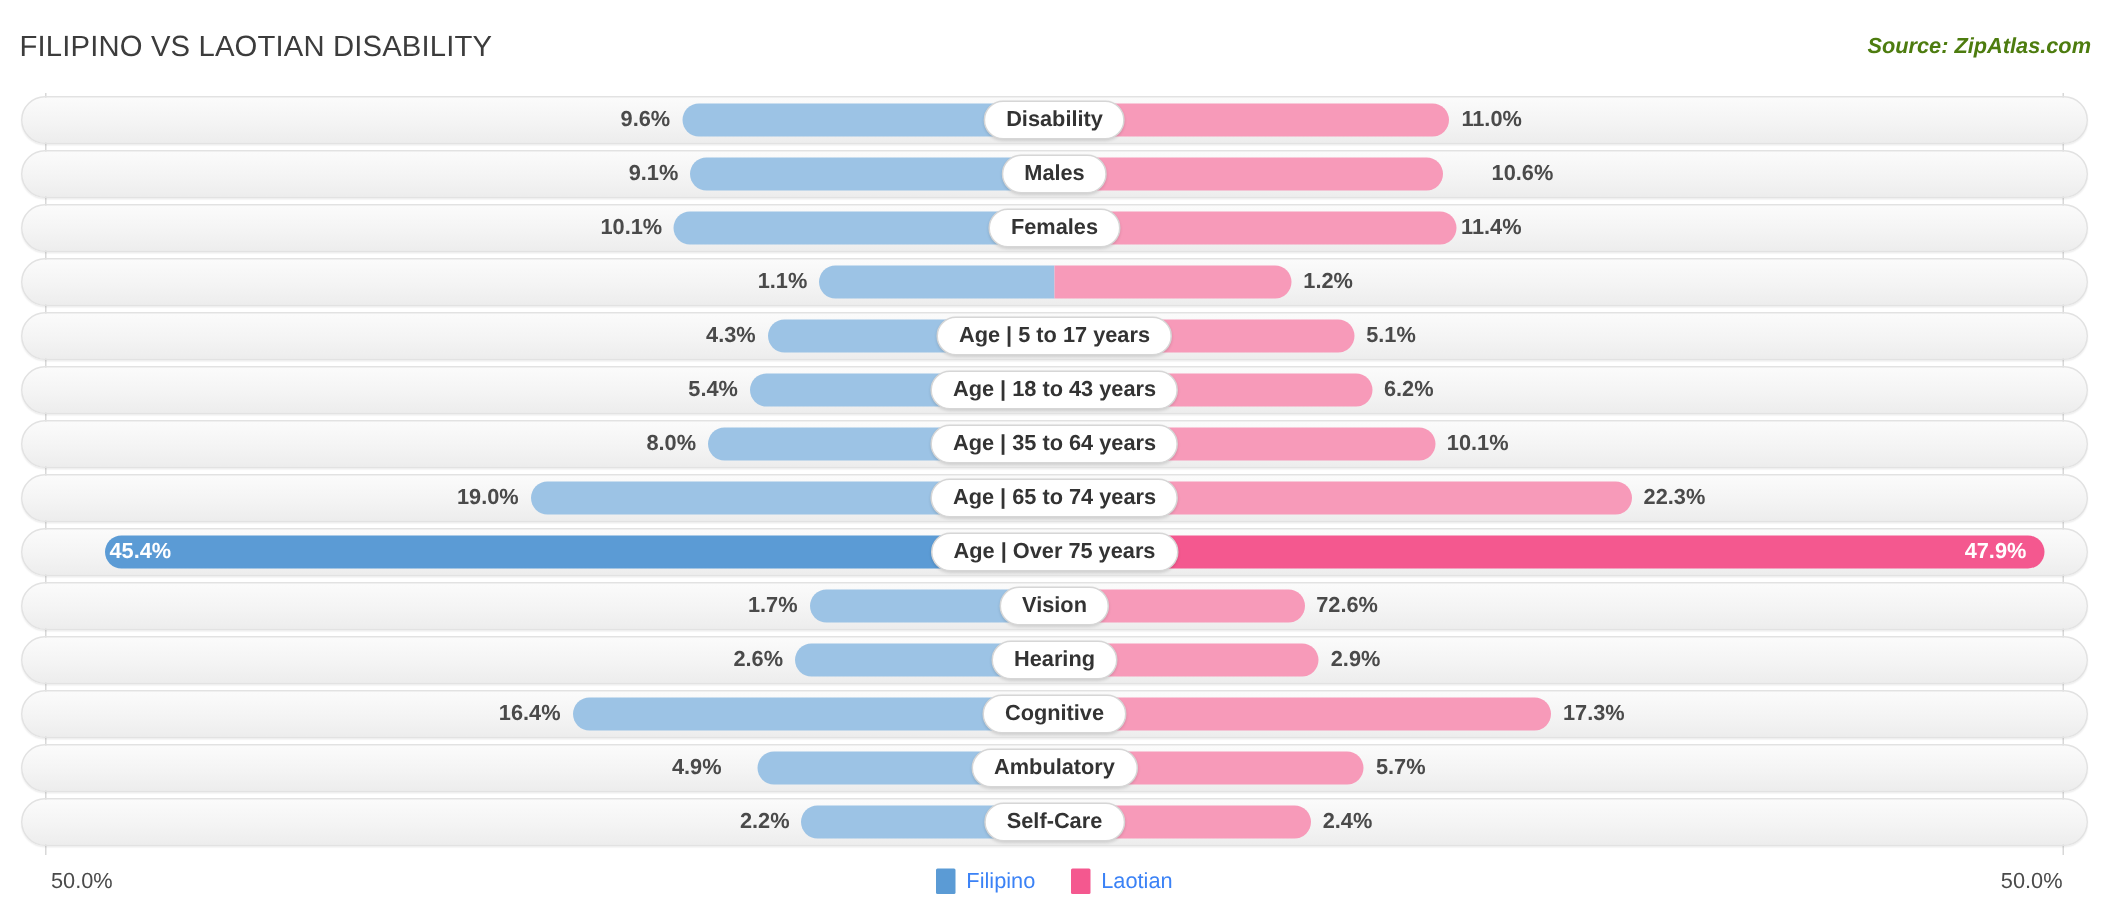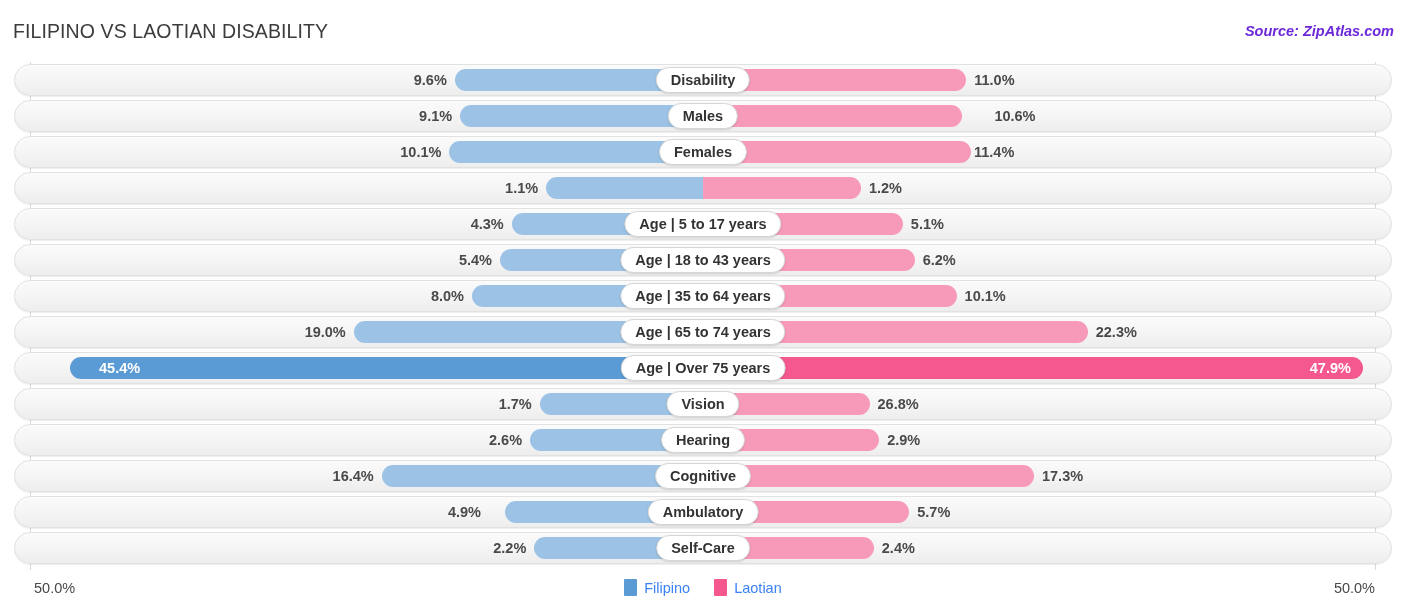--- a/index.html
+++ b/index.html
@@ -30,21 +30,21 @@
     color: #3c3c3c;
     font-weight: 400;
     white-space: nowrap;
   }
   #source-label {
     position: absolute;
     right: 12px; top: 23px;
     font-size: 14.5px;
     font-style: italic;
     font-weight: bold;
-    color: #6d28d9;
+    color: #4d7c0f;
     white-space: nowrap;
   }
 
   
   #plot {
     position: absolute;
     left: 0; top: 62px;
     width: 1406px; height: 508px;
   }
   .gridline {
@@ -241,30 +241,30 @@
           <div class="bar bar-left" style="width: 349.25px;"></div>
           <div class="bar bar-right" style="width: 384.725px;"></div>
           <div class="val val-left" style="left: 255.75px; width: 90px;">19.0%</div>
           <div class="val val-right" style="left: 1095.72px; width: 90px;">22.3%</div>
           <div class="pill">Age | 65 to 74 years</div>
         </div>
         <div class="row highlight">
           <div class="track"></div>
           <div class="bar bar-left" style="width: 633.05px;"></div>
           <div class="bar bar-right" style="width: 659.925px;"></div>
-          <div class="val val-left" style="left: 99px; text-align: left; width: 90px;">45.4%</div>
+          <div class="val val-left" style="left: 73px; text-align: left; width: 90px;">45.4%</div>
           <div class="val val-right" style="left: 1260.92px; text-align: right; width: 90px;">47.9%</div>
           <div class="pill">Age | Over 75 years</div>
         </div>
         <div class="row">
           <div class="track"></div>
           <div class="bar bar-left" style="width: 163.275px;"></div>
           <div class="bar bar-right" style="width: 166.5px;"></div>
           <div class="val val-left" style="left: 441.725px; width: 90px;">1.7%</div>
-          <div class="val val-right" style="left: 877.5px; width: 90px;">26.8%</div>
+          <div class="val val-right" style="left: 877.5px; width: 90px;">72.6%</div>
           <div class="pill">Vision</div>
         </div>
         <div class="row">
           <div class="track"></div>
           <div class="bar bar-left" style="width: 172.95px;"></div>
           <div class="bar bar-right" style="width: 176.175px;"></div>
           <div class="val val-left" style="left: 432.05px; width: 90px;">2.6%</div>
           <div class="val val-right" style="left: 887.175px; width: 90px;">2.9%</div>
           <div class="pill">Hearing</div>
         </div>

